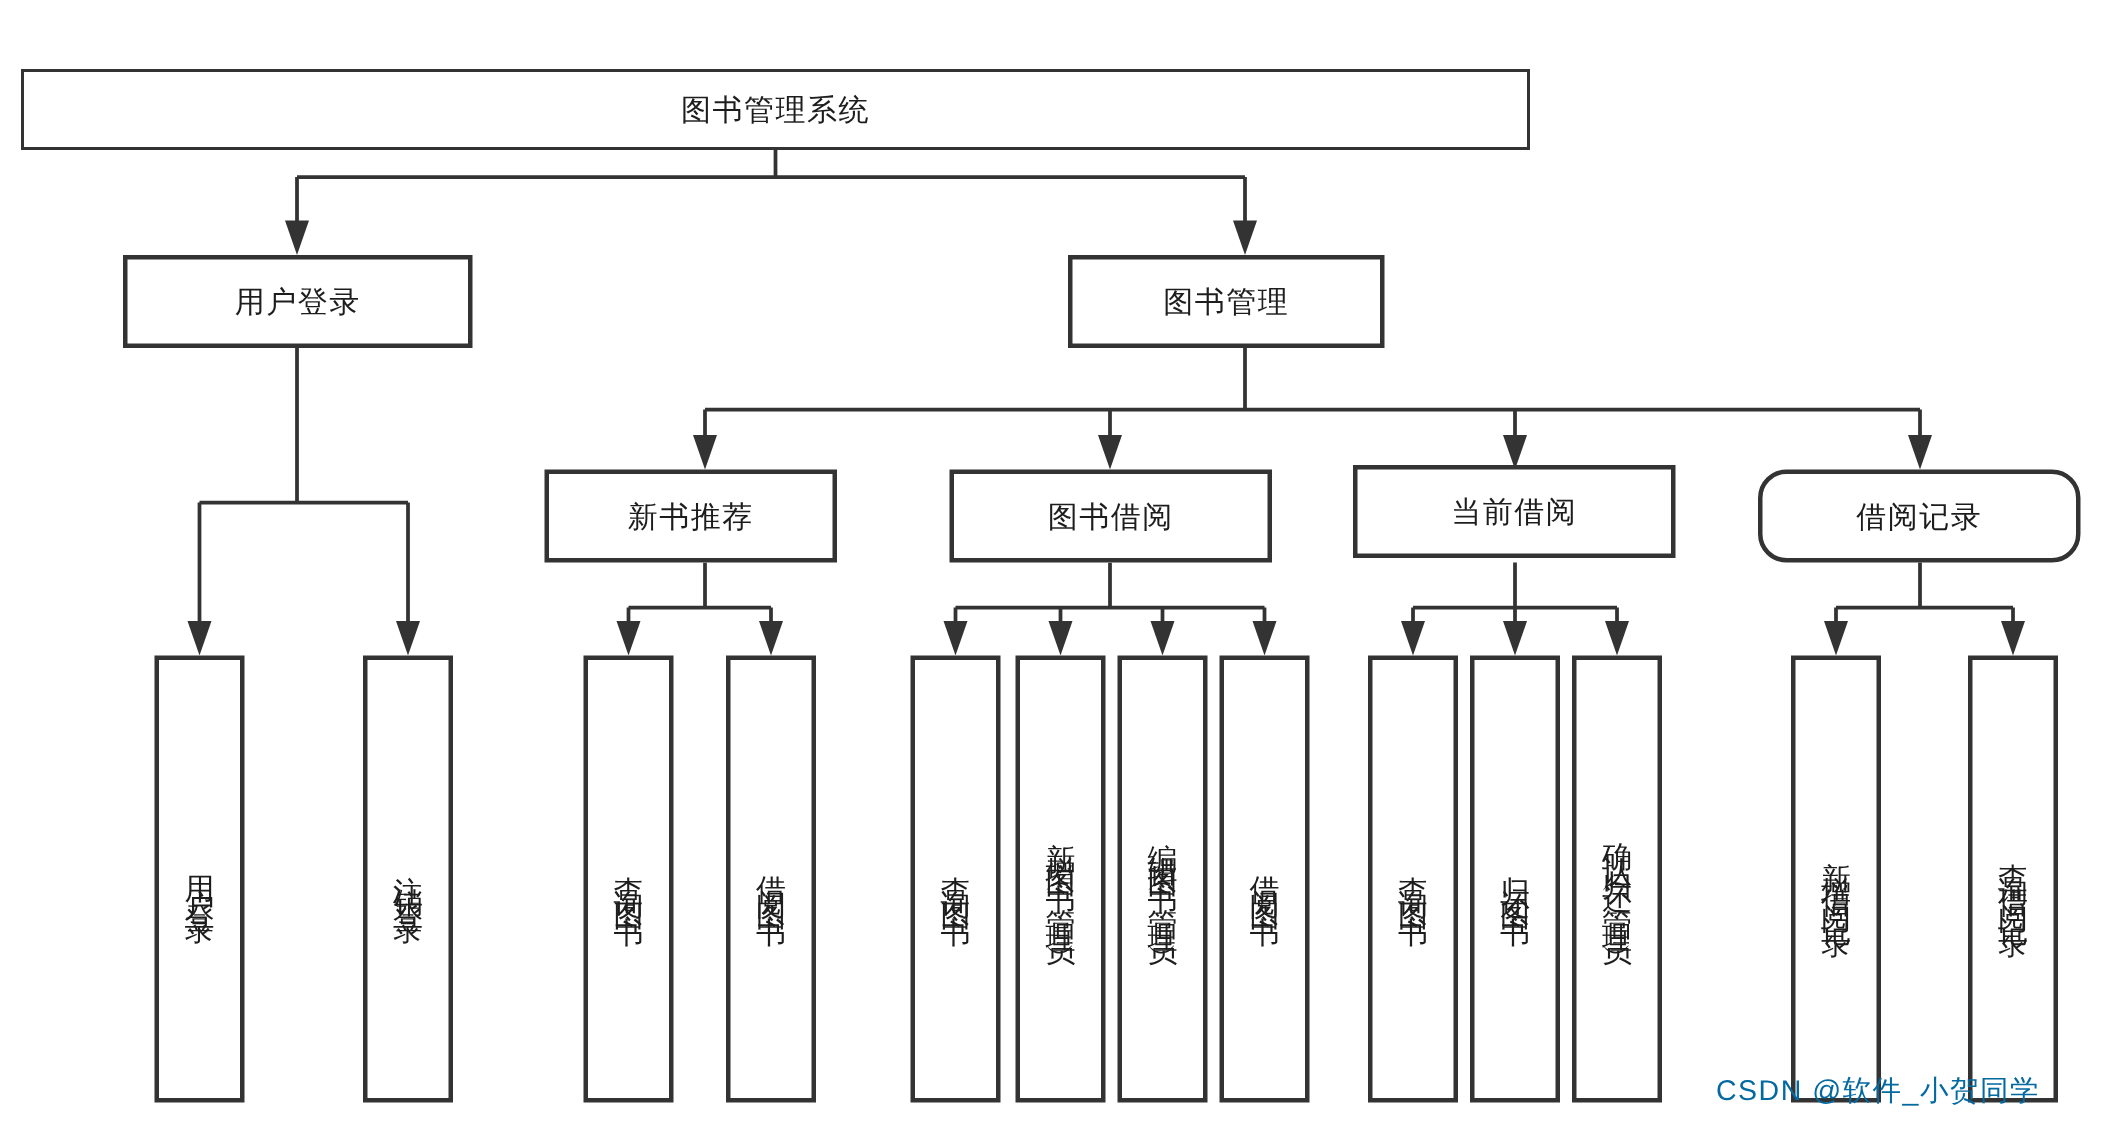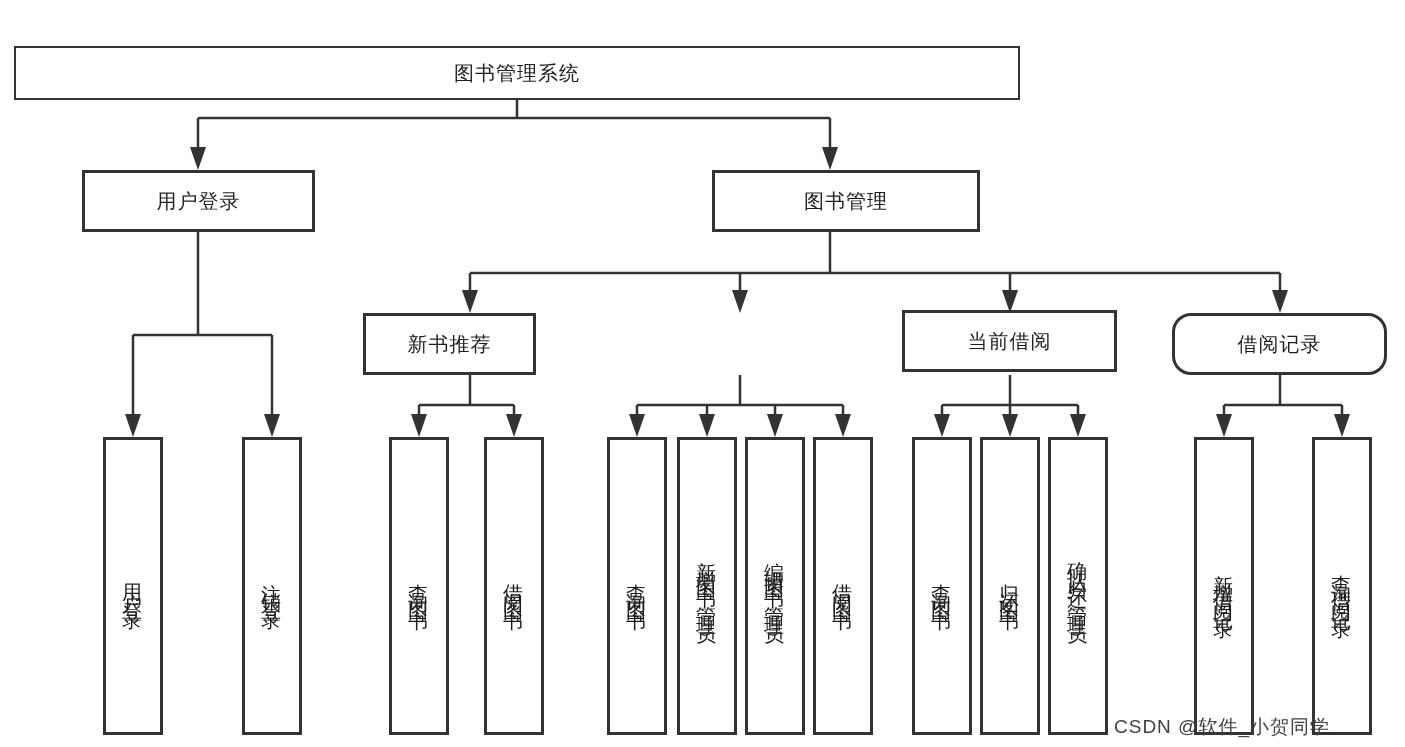--- a/index.html
+++ b/index.html
@@ -41,25 +41,25 @@
   .vbox {
     writing-mode: vertical-rl;
     text-orientation: mixed;
     letter-spacing: 9px;
     font-size: 20px;
     border-width: 3px;
     white-space: normal;
   }
   .watermark {
     position: absolute;
-    left: 1114px;
+    left: 1144px;
     top: 714px;
     z-index: 5;
     font-size: 19px;
-    color: #404040;
+    color: #0369a1;
     letter-spacing: 1px;
     white-space: nowrap;
   }
 </style>
 </head>
 <body>
 
 <div class="canvas">
 
   <svg class="wires" width="1405" height="747" viewBox="0 0 1405 747">
@@ -101,23 +101,24 @@
       <polygon points="1002,414 1018,414 1010,437"></polygon>
       <polygon points="1070,414 1086,414 1078,437"></polygon>
       <polygon points="1216,414 1232,414 1224,437"></polygon>
       <polygon points="1334,414 1350,414 1342,437"></polygon>
     </g>
   </svg>
 
   <div class="box root" style="left:14px; top:14px; width:1006px; height:54px;margin-top:32px;">图书管理系统</div>
 
   <div class="box h2" style="left:82px; top:170px; width:233px; height:62px;">用户登录</div>
-  <div class="box h2" style="left:712px; top:170px; width:268px; height:62px;">图书管理</div>
+  <div class="box h2" style="left:712px; top:170px; width:211px; height:62px;">图书管理</div>
 
-  <div class="box h3" style="left:363px; top:313px; width:173px; height:62px;">新书推荐</div>
+  <div class="box h3" style="left:363px; top:313px; width:195px; height:62px;">新书推荐</div>
+  <div class="box h3" style="left:633px; top:313px; width:215px; height:62px;">图书借阅</div>
   <div class="box h3" style="left:902px; top:310px; width:215px; height:62px;">当前借阅</div>
   <div class="box h3" style="left:1172px; top:313px; width:215px; height:62px;border-radius:19px;">借阅记录</div>
 
   <div class="box vbox" style="left:103px; top:437px; width:60px; height:298px;">用户登录</div>
   <div class="box vbox" style="left:242px; top:437px; width:60px; height:298px;">注销登录</div>
 
   <div class="box vbox" style="left:389px; top:437px; width:60px; height:298px;">查询图书</div>
   <div class="box vbox" style="left:484px; top:437px; width:60px; height:298px;">借阅图书</div>
 
   <div class="box vbox" style="left:607px; top:437px; width:60px; height:298px;">查询图书</div>

